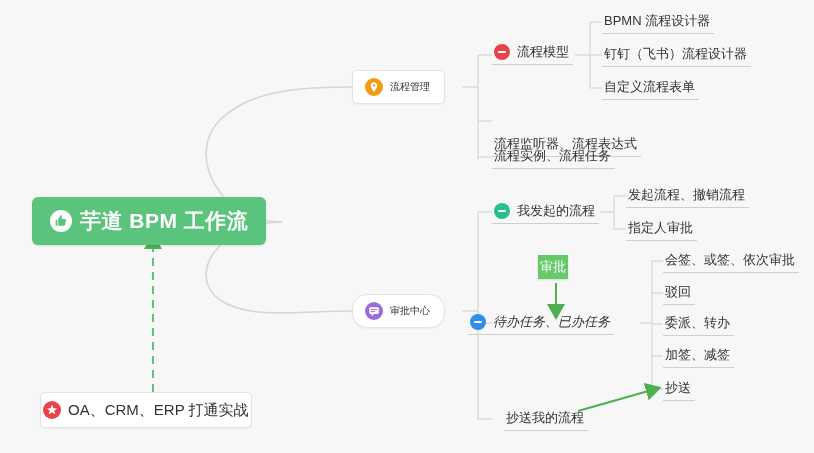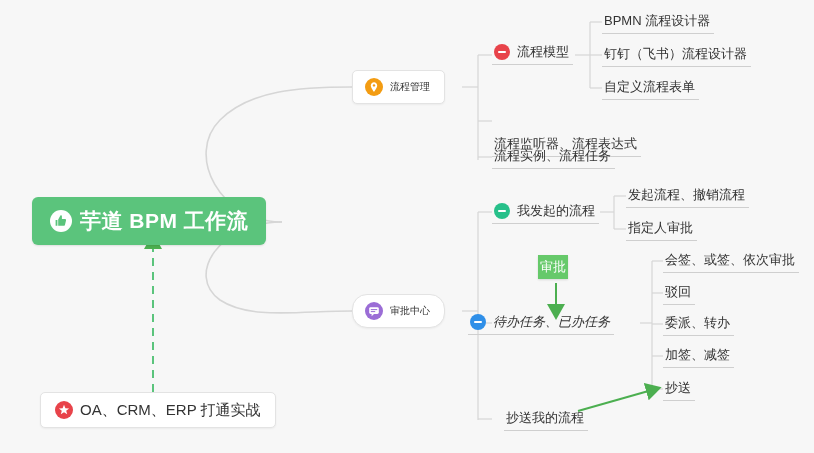--- a/index.html
+++ b/index.html
@@ -261,21 +261,21 @@
   </div>
 
   <div class="node text-node" style="left:504px; top:409px;">
     <span class="label">抄送我的流程</span>
   </div>
 
   <div class="node green-box" style="left:538px; top:255px;">
     <span>审批</span>
   </div>
 
-  <div class="node card-node" style="left:40px; top:392px; height:36px; line-height:36px; font-size:15px; padding:0 14px;">
+  <div class="node card-node" style="left:40px; top:392px; height:36px; line-height:36px; font-size:15px; padding:0 2px;">
     <span class="icon ic-18">
       <svg viewBox="0 0 18 18" width="18" height="18">
         <circle cx="9" cy="9" r="9" fill="#e8434a"></circle>
         <path d="M9 3.8 L10.4 7.2 L14.1 7.4 L11.2 9.7 L12.2 13.3 L9 11.2
                  L5.8 13.3 L6.8 9.7 L3.9 7.4 L7.6 7.2 Z" fill="#ffffff"></path>
       </svg>
     </span>
     <span class="label">OA、CRM、ERP 打通实战</span>
   </div>
 

